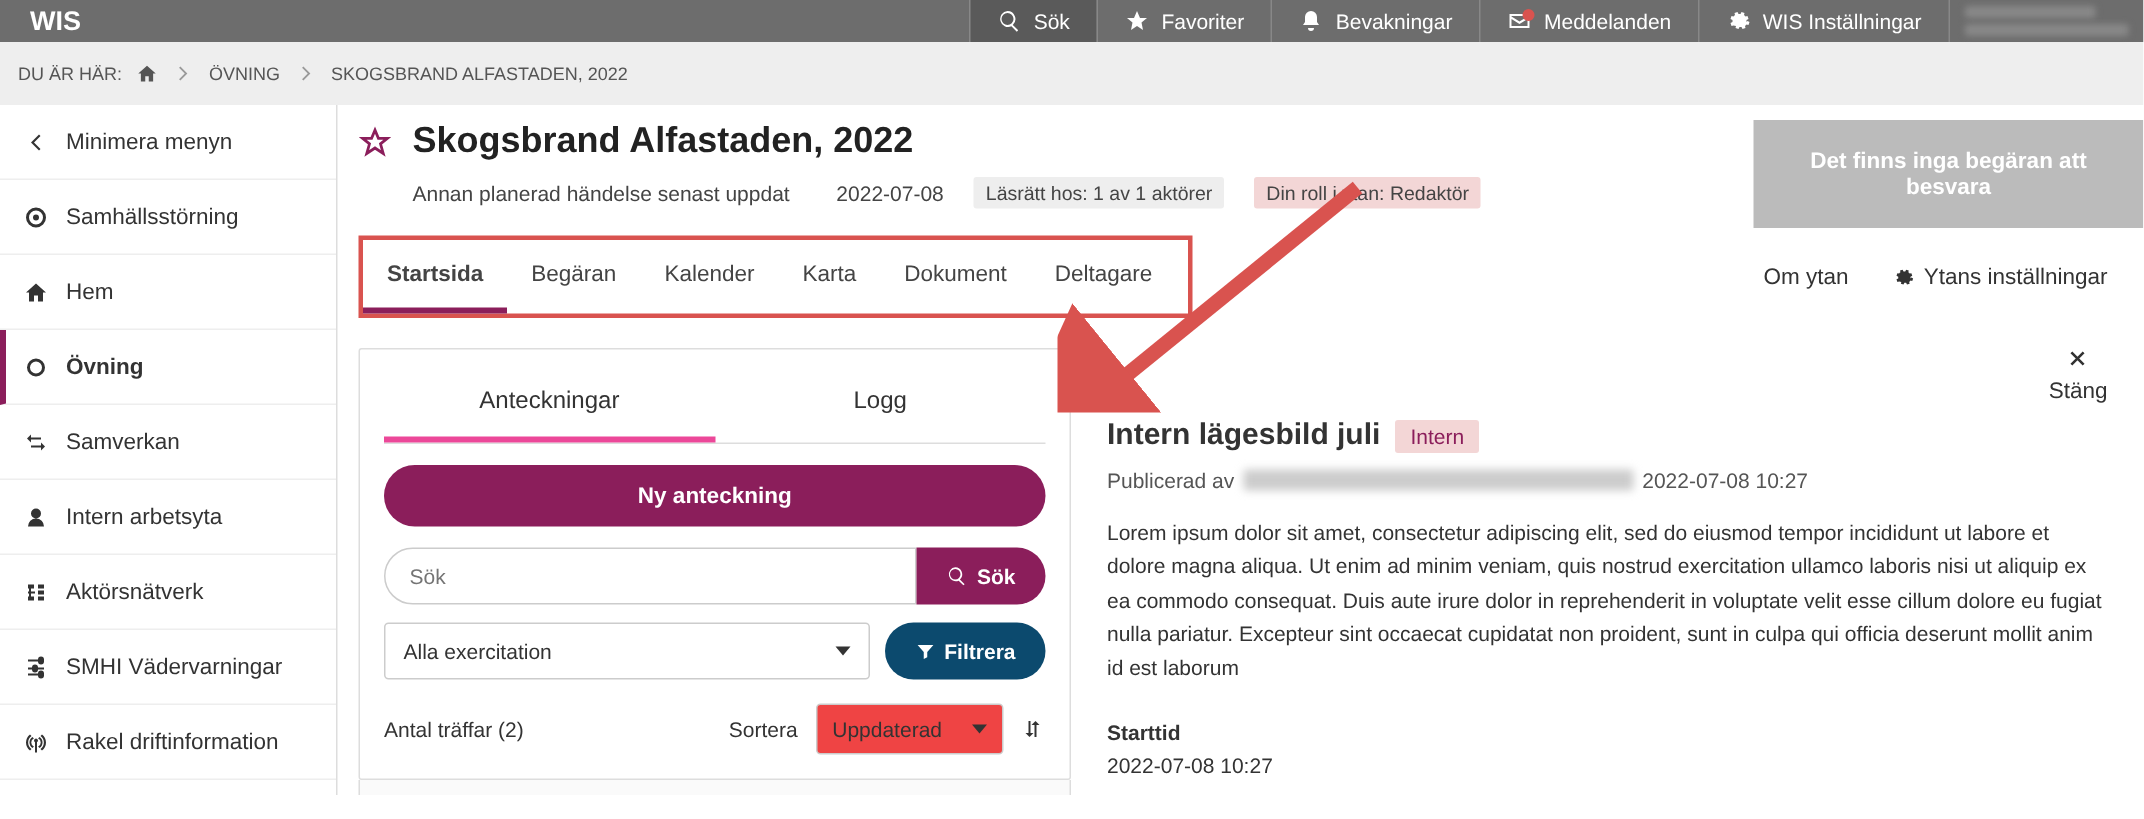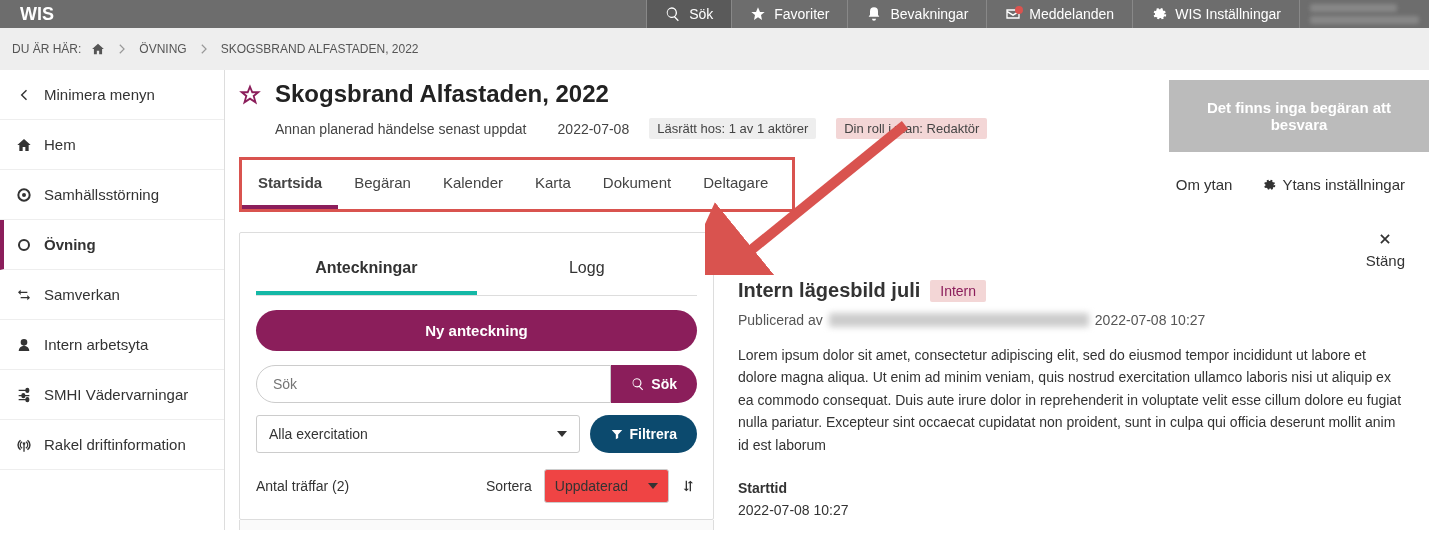--- a/index.html
+++ b/index.html
@@ -41,21 +41,21 @@
 .tabs-right { margin-left: auto; display: flex; gap: 30px; align-items: center; font-size: 15px; padding-right: 10px; }
 .tabs-right-item { display: flex; align-items: center; gap: 6px; cursor: pointer; }
 
 .arrow { position: absolute; top: 45px; left: 480px; pointer-events: none; z-index: 10; }
 
 .content-row { display: flex; gap: 24px; margin-top: 20px; }
 .left-panel { width: 475px; }
 .panel-card { border: 1px solid #ddd; border-radius: 2px; padding: 16px; }
 .inner-tabs { display: flex; border-bottom: 1px solid #ddd; }
 .inner-tab { flex: 1; text-align: center; padding: 10px 0 14px; font-size: 16px; cursor: pointer; }
-.inner-tab.active { font-weight: bold; border-bottom: 4px solid #14b8a6; }
+.inner-tab.active { font-weight: normal; border-bottom: 4px solid #ec4899; }
 .btn-primary { background: #8b1e5b; color: #fff; border: none; border-radius: 24px; padding: 12px 0; width: 100%; font-size: 15px; font-weight: 600; margin-top: 14px; cursor: pointer; }
 .search-row { display: flex; margin-top: 14px; }
 .search-input { flex: 1; border: 1px solid #ccc; border-radius: 20px 0 0 20px; padding: 10px 16px; font-size: 14px; outline: none; }
 .search-btn { background: #8b1e5b; color: #fff; border: none; border-radius: 0 20px 20px 0; padding: 0 20px; font-size: 14px; font-weight: 600; display: flex; align-items: center; gap: 6px; cursor: pointer; }
 .filter-row { display: flex; gap: 10px; margin-top: 12px; }
 .select-box { flex: 1; border: 1px solid #ccc; border-radius: 3px; padding: 10px 12px; font-size: 14px; display: flex; justify-content: space-between; align-items: center; cursor: pointer; background: #fff; }
 .filter-btn { background: #0c4a6e; color: #fff; border: none; border-radius: 20px; padding: 0 20px; font-size: 14px; font-weight: 600; display: flex; align-items: center; gap: 6px; cursor: pointer; }
 .results-row { display: flex; align-items: center; margin-top: 16px; gap: 12px; font-size: 14px; }
 .results-row .count { flex: 1; }
 .sort-select { border: 1px solid #ccc; border-radius: 3px; padding: 8px 10px; font-size: 14px; display: flex; align-items: center; gap: 20px; cursor: pointer; background: #ef4444; }
@@ -195,47 +195,53 @@
 
   <div class="sidebar">
     <div class="sidebar-item">
       <svg class="icon-svg">
           <use href="#i-chevron-left"></use>
         </svg>
       <span>Minimera menyn</span>
     </div>
     <div class="sidebar-item">
       <svg class="icon-svg">
+          <use href="#i-target"></use>
+        </svg>
+      <span>Samhällsstörning</span>
+    </div>
+    <div class="sidebar-item">
+      <svg class="icon-svg">
           <use href="#i-home"></use>
         </svg>
       <span>Hem</span>
     </div>
-    <div class="sidebar-item">
-      <svg class="icon-svg">
-          <use href="#i-target"></use>
-        </svg>
-      <span>Samhällsstörning</span>
-    </div>
     <div class="sidebar-item active">
       <svg class="icon-svg">
           <use href="#i-circle-bold"></use>
         </svg>
       <span>Övning</span>
     </div>
     <div class="sidebar-item">
       <svg class="icon-svg">
           <use href="#i-arrows"></use>
         </svg>
       <span>Samverkan</span>
     </div>
     <div class="sidebar-item">
       <svg class="icon-svg">
           <use href="#i-user"></use>
         </svg>
       <span>Intern arbetsyta</span>
+    </div>
+    <div class="sidebar-item">
+      <svg class="icon-svg">
+          <use href="#i-network"></use>
+        </svg>
+      <span>Aktörsnätverk</span>
     </div>
     <div class="sidebar-item">
       <svg class="icon-svg">
           <use href="#i-settings2"></use>
         </svg>
       <span>SMHI Vädervarningar</span>
     </div>
     <div class="sidebar-item">
       <svg class="icon-svg">
           <use href="#i-antenna"></use>

